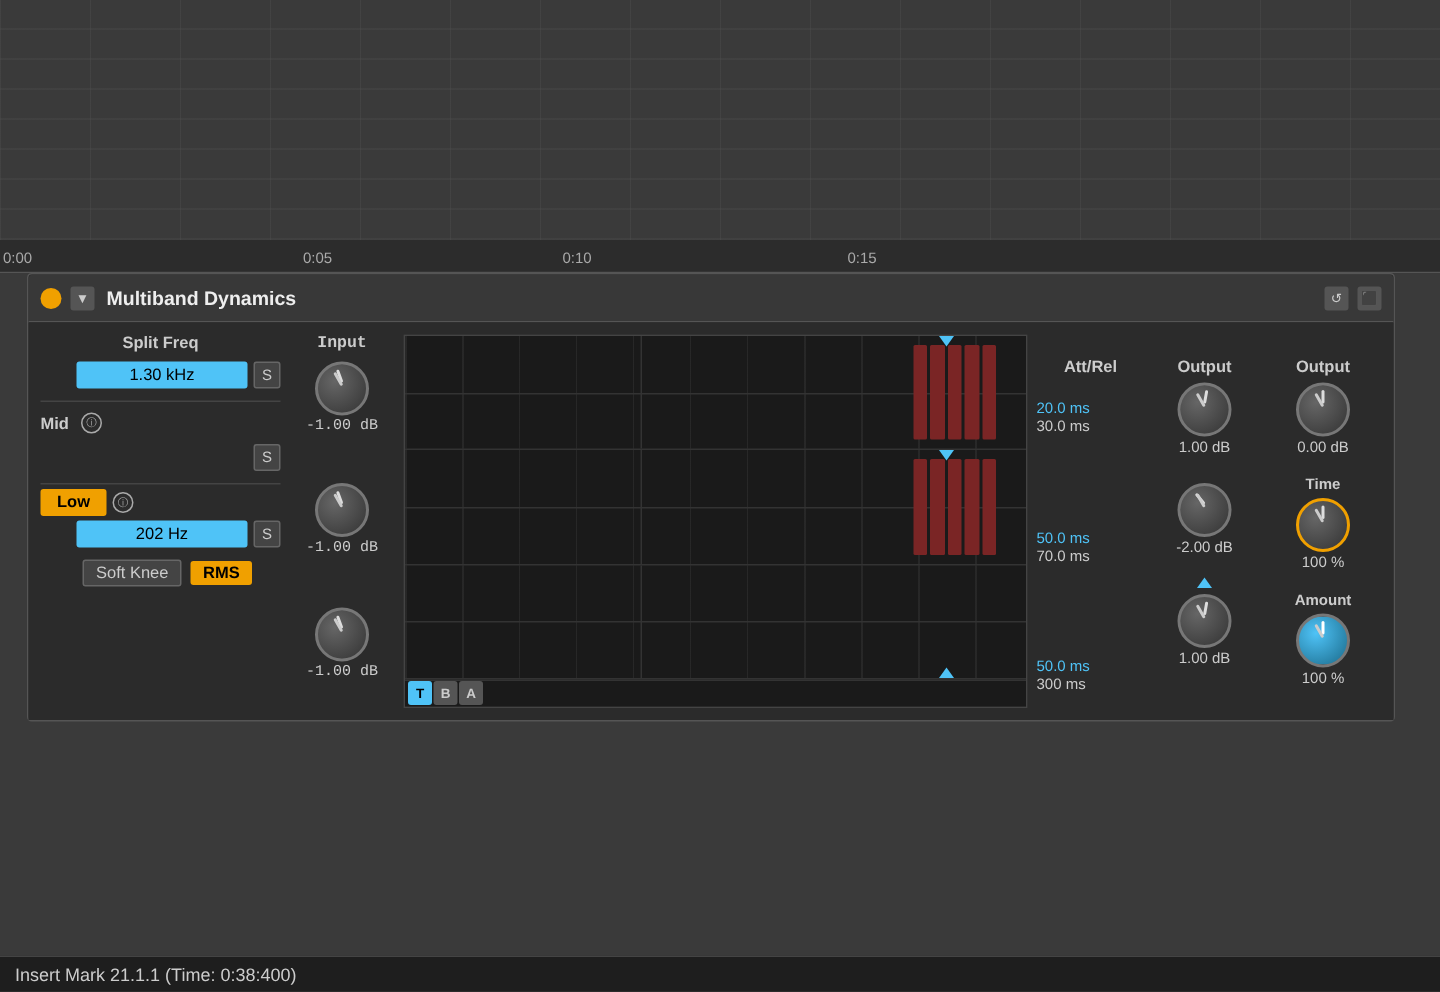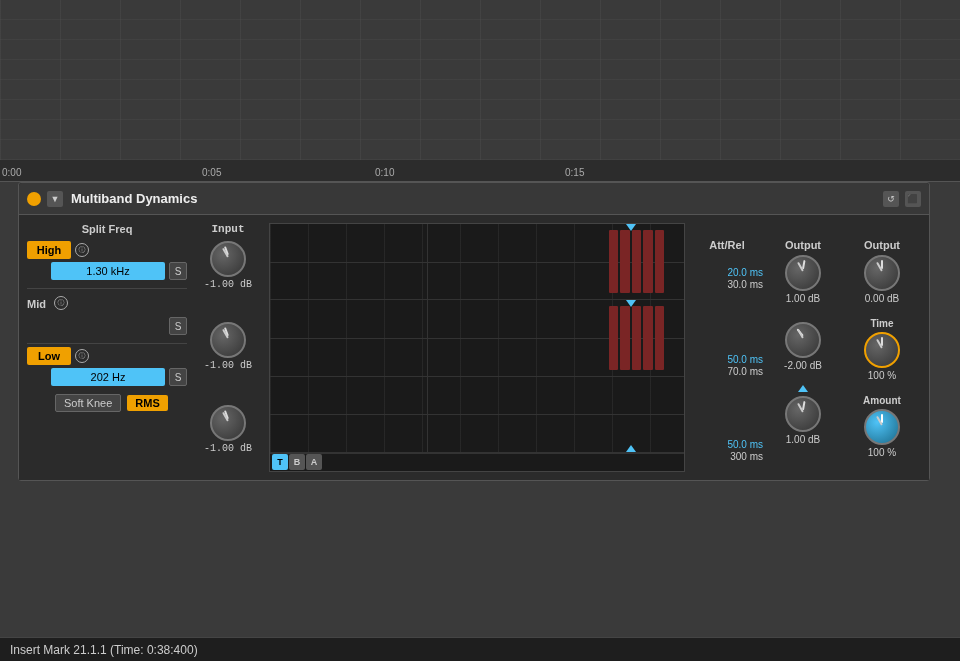--- a/index.html
+++ b/index.html
@@ -317,21 +317,21 @@
     .att-rel-label {
       font-size: 11px;
       color: #ccc;
       font-weight: bold;
       text-align: center;
       margin-bottom: 4px;
     }
     .att-rel-group {
       display: flex;
       flex-direction: column;
-      align-items: flex-end;
+      align-items: flex-start;
       gap: 1px;
       margin-bottom: 10px;
     }
     .att-rel-value {
       font-size: 10px;
       color: #4fc3f7;
       text-align: center;
     }
     .att-rel-value.white { color: #ccc; }
 
@@ -468,24 +468,20 @@
     </div>
   </div>
 
   <div class="plugin-body">
 
     <div class="split-freq-panel">
       <div class="panel-label">Split Freq</div>
 
       <div class="band-row">
         <div class="band-top-row">
-          <div class="band-label-btn high">High</div>
-          <div class="band-icon">ⓘ</div>
-        </div>
-        <div class="band-top-row">
           <div class="band-freq-btn active">1.30 kHz</div>
           <div class="band-s-btn">S</div>
         </div>
       </div>
 
       <div class="h-sep"></div>
 
       <div class="band-row">
         <div class="band-top-row">
           <div class="mid-label">Mid</div>

